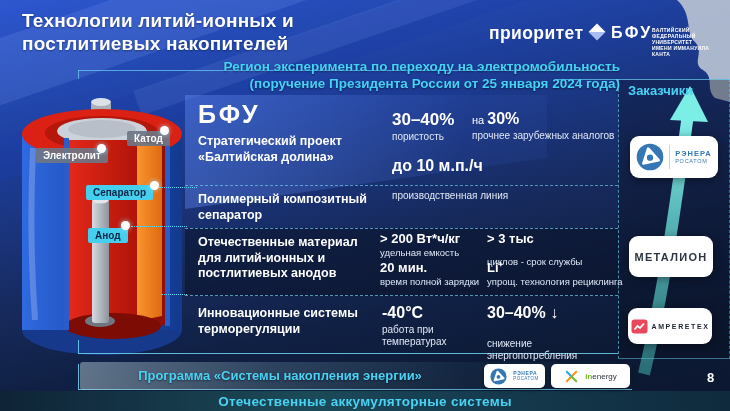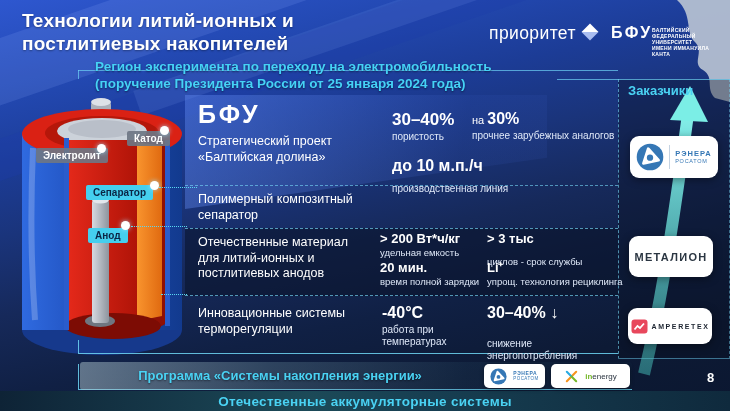--- a/index.html
+++ b/index.html
@@ -12,21 +12,21 @@
   .cyan{color:#4ad2f3}
   .white{color:#fff}
   .b{font-weight:bold}
   .title{font-size:19px;font-weight:bold;color:#fff;line-height:23px;letter-spacing:.2px;text-shadow:0 1px 2px rgba(0,0,0,.35)}
   .banner-line{font-size:13.5px;font-weight:bold;color:#45d2f6;line-height:17px;text-shadow:0 1px 2px rgba(0,0,10,.5)}
   .lbl-gray{background:rgba(110,118,132,.92);color:#fff;font-size:10px;font-weight:bold;padding:2px 7px;border-radius:2px;white-space:nowrap}
   .lbl-cyan{background:#45cfee;color:#0b2545;font-size:10px;font-weight:bold;padding:2px 7px;border-radius:2px;white-space:nowrap}
   .dot{position:absolute;width:9px;height:9px;border-radius:50%;background:#fff;box-shadow:0 0 5px rgba(160,230,255,.9)}
   .leader{position:absolute;border-top:1.5px dotted #59d8f0;height:0}
   .dashline{position:absolute;border-top:1px dashed rgba(120,220,250,.6);height:0}
-  .row-title{font-size:12.5px;font-weight:normal;color:#fff;line-height:15.5px}
+  .row-title{font-size:12.5px;font-weight:bold;color:#fff;line-height:15.5px}
   .val-lg{font-size:17px;font-weight:bold;color:#fff;line-height:19px}
   .val-md{font-size:16px;font-weight:bold;color:#fff;line-height:18px}
   .val-sm{font-size:13px;font-weight:bold;color:#fff;line-height:15px}
   .cap{font-size:10px;color:#dfe8f8;line-height:12px}
   .cap-sm{font-size:9.5px;color:#dfe8f8;line-height:11.5px}
   .card{position:absolute;background:#fff;border-radius:9px;box-shadow:0 2px 8px rgba(0,0,0,.4);display:flex;align-items:center;justify-content:center;z-index:6}
   .chip{position:absolute;background:#fff;border-radius:5px;display:flex;align-items:center;justify-content:center;gap:6px;z-index:7;box-shadow:0 1px 4px rgba(0,0,0,.4)}
   .diamond{display:inline-block;width:12px;height:12px;transform:rotate(45deg);background:linear-gradient(135deg,#ffffff 50%,#a9bdf0 50%);margin-left:8px;margin-bottom:1px}
   .dark-box{position:absolute;background:rgba(9,19,40,.55);border-top:1px dashed rgba(120,220,250,.65);border-bottom:1px dashed rgba(120,220,250,.65)}
   .bracket{position:absolute;border-left:1.5px solid rgba(110,215,245,.85);border-bottom:1.5px solid rgba(110,215,245,.85)}
@@ -51,34 +51,34 @@
 
   <svg class="abs" style="right:0;top:0;z-index:1" width="95" height="102" viewBox="0 0 95 102">
     <path d="M42,0 L95,0 L95,102 L80,98 C70,88 80,78 68,70 C56,63 70,52 60,42 C50,34 58,14 42,0 Z" fill="#b7c2d3" opacity="0.92"></path>
   </svg>
 
   <div class="abs title" style="left:22px;top:9px;z-index:5">
     <div>Технологии литий-ионных и</div>
     <div>постлитиевых накопителей</div>
   </div>
 
-  <div class="abs" style="left:489px;top:23px;z-index:5;color:#fff;font-size:17.5px;font-weight:normal;letter-spacing:.4px">
+  <div class="abs" style="left:489px;top:23px;z-index:5;color:#fff;font-size:17.5px;font-weight:bold;letter-spacing:.4px">
     <span>приоритет</span><span class="diamond"></span>
   </div>
 
   <div class="abs" style="left:611px;top:24px;z-index:5;color:#fff;font-size:16px;font-weight:bold;letter-spacing:2.5px">БФУ</div>
   <div class="abs univ" style="left:652px;top:27px;width:72px;z-index:5">
     <div>БАЛТИЙСКИЙ</div>
     <div>ФЕДЕРАЛЬНЫЙ УНИВЕРСИТЕТ</div>
     <div>ИМЕНИ ИММАНУИЛА КАНТА</div>
   </div>
 
   <div class="thinline" style="left:78px;top:70px;width:540px;z-index:2"></div>
   <div class="abs" style="left:78px;top:70px;height:9px;border-left:1px solid rgba(110,210,245,.7);z-index:2"></div>
-  <div class="abs" style="left:95px;top:58px;width:525px;text-align:left;z-index:5">
+  <div class="abs" style="left:95px;top:58px;width:525px;text-align:right;z-index:5">
     <div class="banner-line">Регион эксперимента по переходу на электромобильность</div>
     <div class="banner-line">(поручение Президента России от 25 января 2024 года)</div>
   </div>
 
   <svg class="abs" style="left:15px;top:88px;z-index:3" width="175" height="272" viewBox="0 0 175 272">
     <defs>
       <linearGradient id="gBlue" x1="0" y1="0" x2="1" y2="0">
         <stop offset="0" stop-color="#2f6ae0"></stop>
           <stop offset=".45" stop-color="#1e4db8"></stop>
           <stop offset="1" stop-color="#123a8e"></stop>
@@ -143,21 +143,21 @@
     <div class="cap" style="margin-top:2px">пористость</div>
   </div>
   <div class="abs" style="left:472px;top:110px;z-index:5">
     <div>
       <span style="color:#fff;font-size:11px">на </span><span class="val-md">30%</span>
     </div>
     <div class="cap" style="margin-top:2px;width:145px">прочнее зарубежных аналогов</div>
   </div>
   <div class="abs" style="left:392px;top:157px;z-index:5">
     <div class="val-md">до 10 м.п./ч</div>
-    <div class="cap" style="margin-top:8px">производственная линия</div>
+    <div class="cap" style="margin-top:15px">производственная линия</div>
   </div>
 
   <div class="dashline" style="left:185px;top:185px;width:433px;z-index:3"></div>
 
   <div class="abs" style="left:198px;top:192px;z-index:5">
     <div class="row-title">Полимерный композитный</div>
     <div class="row-title">сепаратор</div>
   </div>
 
   <div class="dark-box" style="left:185px;top:228px;width:433px;height:68px;z-index:3"></div>

